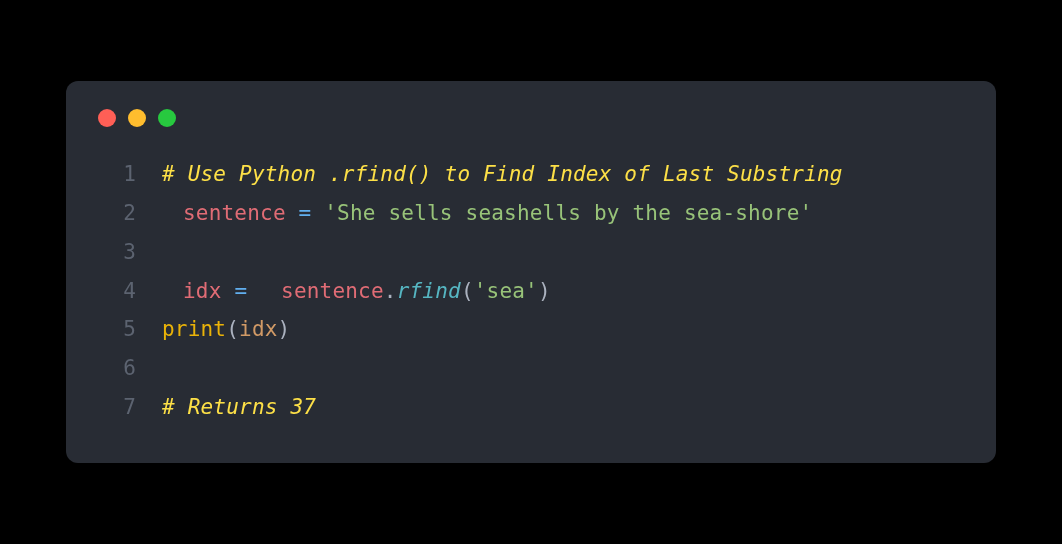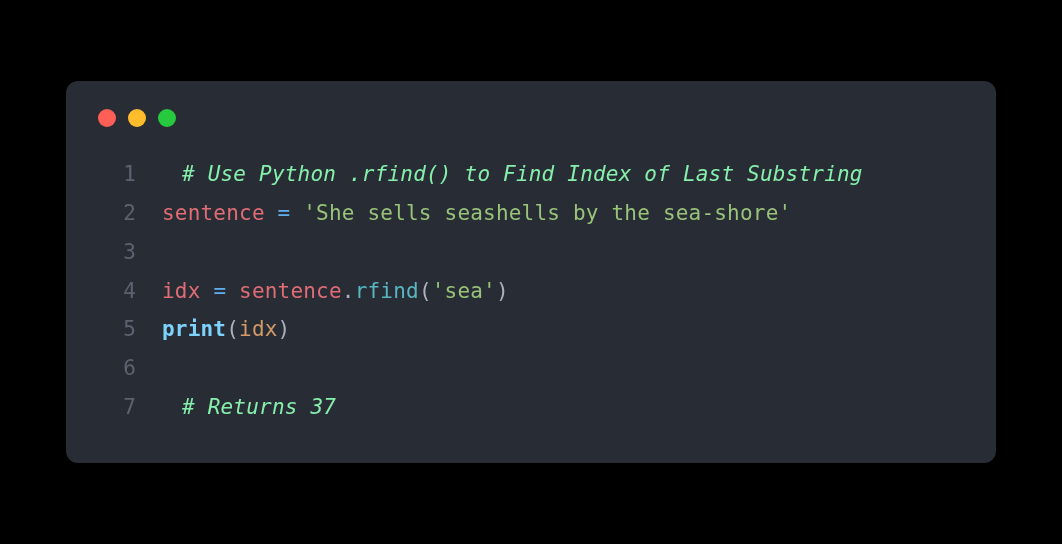--- a/index.html
+++ b/index.html
@@ -48,27 +48,27 @@
       color: #5c6370;
       width: 38px;
       text-align: right;
       margin-right: 26px;
       user-select: none;
       flex-shrink: 0;
     }
     .line-content {
       white-space: pre;
     }
-    .tok-comment { color: #86efac; font-style: italic; margin-left: 20px; }
-    .tok-variable { color: #e06c75; }
+    .tok-comment { color: #fde047; font-style: italic; }
+    .tok-variable { color: #e06c75; margin-left: 21px; }
     .tok-operator { color: #61afef; }
     .tok-string { color: #98c379; margin-top: 11px; }
     .tok-default { color: #abb2bf; }
-    .tok-method { color: #56b6c2; }
-    .tok-builtin { color: #7dd3fc; font-weight: bold; }
+    .tok-method { color: #56b6c2; font-style: italic; }
+    .tok-builtin { color: #eab308; }
     .tok-param { color: #d19a66; }
   </style>
 </head>
 <body>
 
 <div class="editor-window">
   <div class="window-controls">
     <div class="window-dot dot-red"></div>
     <div class="window-dot dot-yellow"></div>
     <div class="window-dot dot-green"></div>

